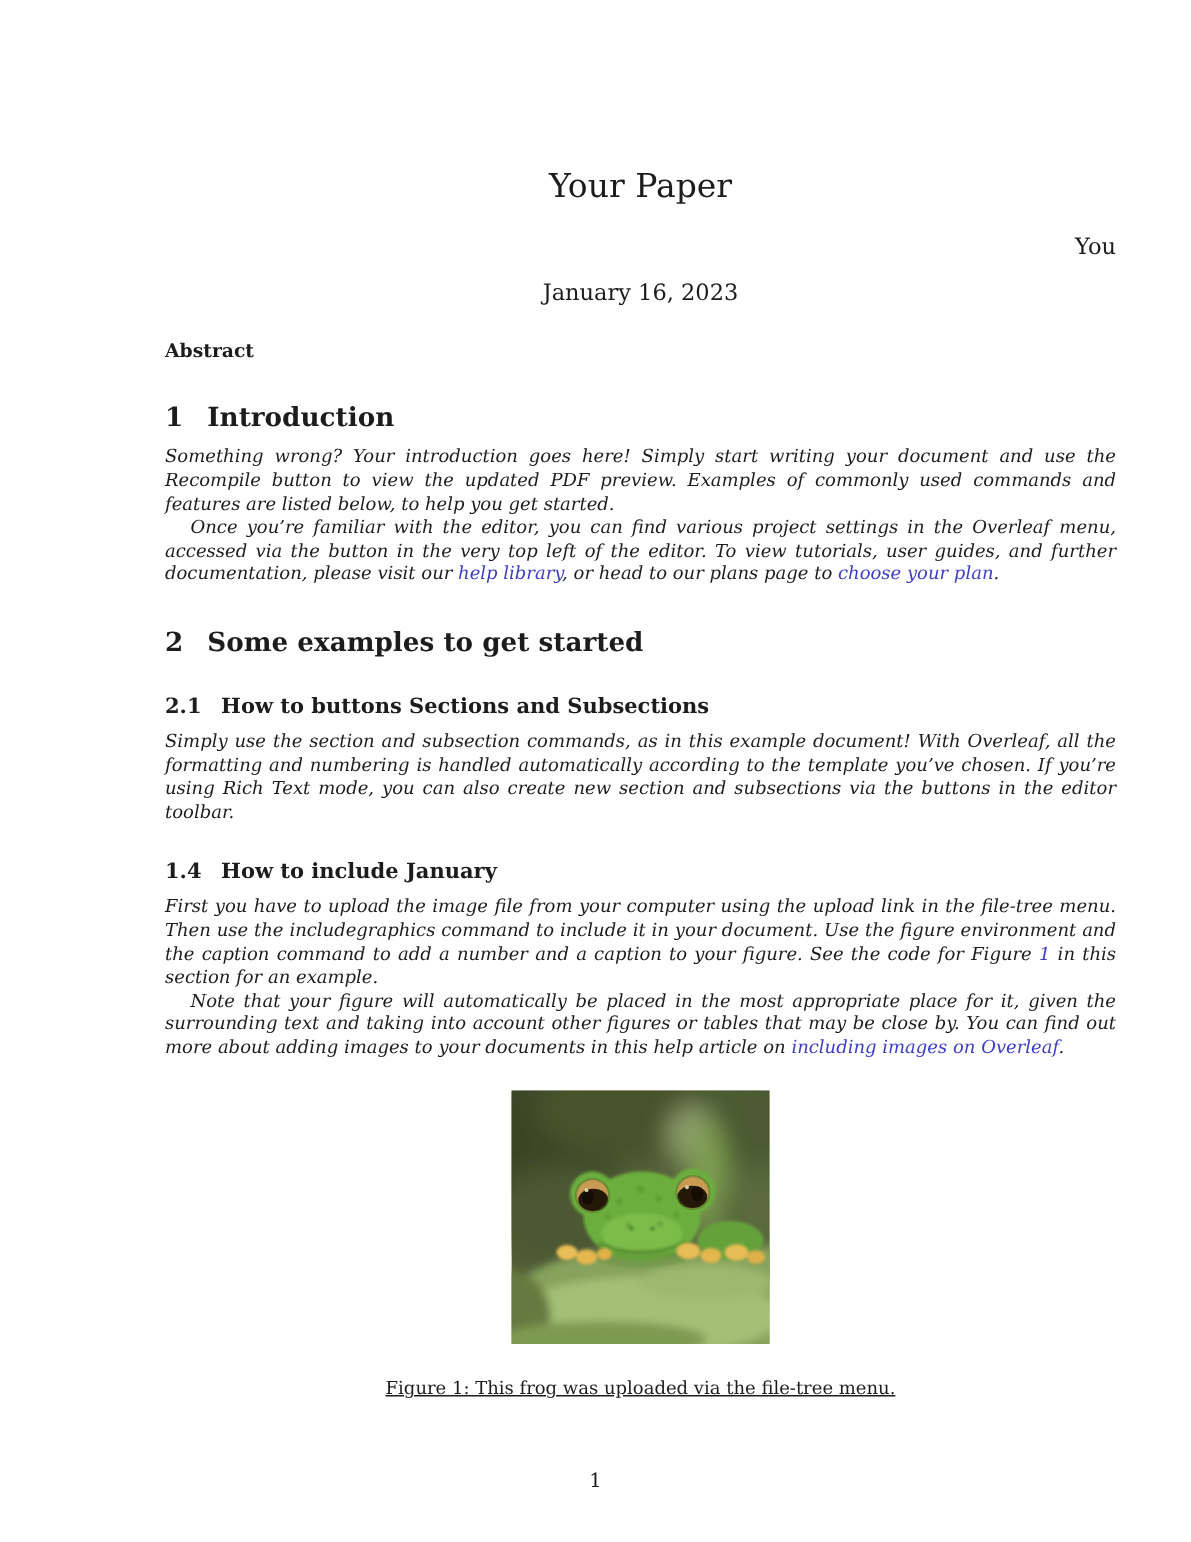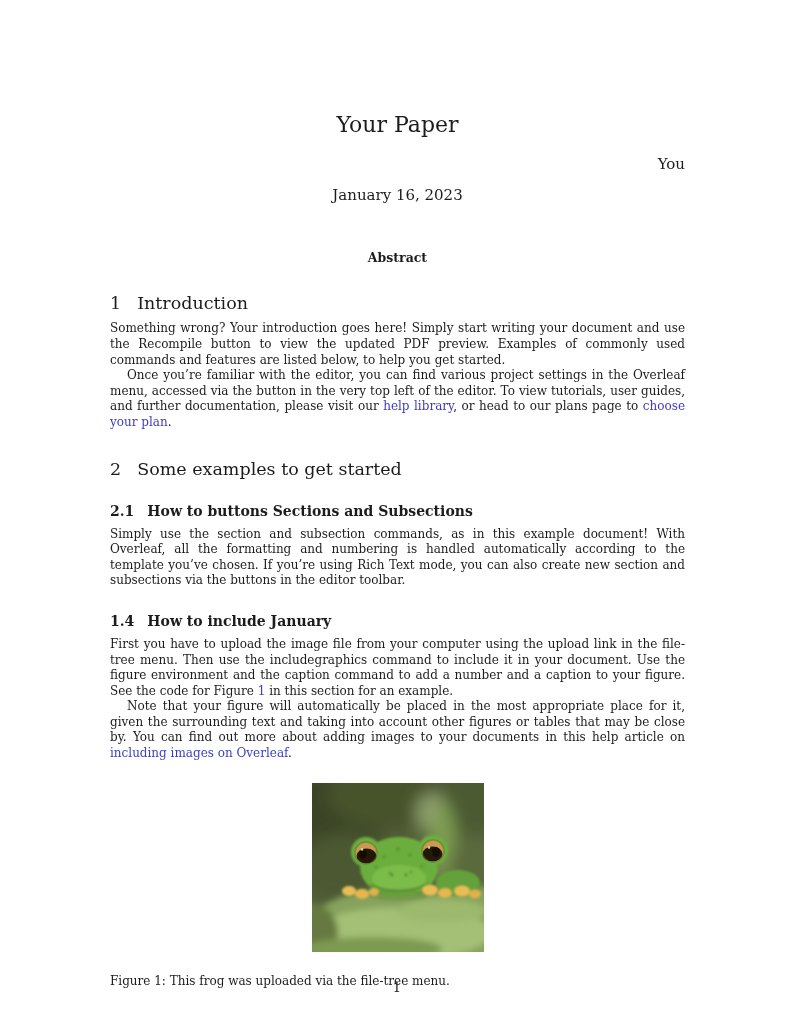--- a/index.html
+++ b/index.html
@@ -1,36 +1,36 @@
 <!DOCTYPE html>
 <html style="--link-color: #3d3dc2;"><head>
 <meta charset="utf-8">
 <style>
   html,body { margin:0; padding:0; background:#888; }
   .page {
     position:relative; width:794px; height:1028px; margin:0 auto;
     background:#ffffff; color:#1c1c1c;
     font-family:"DejaVu Serif", serif; overflow:hidden;
   }
-  .content { padding:0 109px 0 110px; }
+  .content { padding:0 50px 0 110px; }
   .title   { margin-top:112px; text-align:center; font-size:22px; line-height:1.2; }
   .author  { margin-top:17px;  text-align:right; font-size:15px; }
   .date    { margin-top:13px;  text-align:center; font-size:15px; }
-  .abs-head{ margin-top:46px;  text-align:center; font-size:12.5px; font-weight:bold; }
+  .abs-head{ margin-top:22px;  font-size:12.5px; font-weight:bold; }
   .abs-body{ margin-top:6px;   padding:0 47px; font-size:12px; }
-  h1.sec   { margin:28px 0 0;  font-size:17.5px; font-weight:normal; }
+  h1.sec   { margin:28px 0 0;  font-size:17.5px; font-weight:bold; }
   h2.subsec{ margin:24px 0 0;  font-size:14px;   font-weight:bold; }
   h1.sec .secnum   { display:inline-block; margin-right:16px; }
   h2.subsec .secnum{ display:inline-block; margin-right:13px; }
-  p.body   { margin:8px 0 0; font-size:12px; line-height:15.6px; text-align:justify; }
+  p.body   { margin:8px 0 0; font-size:12px; line-height:15.6px; text-align:justify;font-style:italic; }
   p.cont   { margin:0; text-indent:17px; }
   .link    { color:var(--link-color,#3d3dc2); cursor:pointer; }
   .figure-wrap { margin-top:21px; text-align:center; }
   svg.frog { width:172px; height:169px; display:inline-block; vertical-align:top; }
-  .caption { margin-top:22px; text-align:left; font-size:12px; }
+  .caption { margin-top:22px; text-align:center; font-size:12px;text-decoration:underline; }
   .pageno  { position:absolute; left:0; right:0; bottom:33px; text-align:center; font-size:13px; }
 </style>
 </head>
 <body>
 
 <div class="page">
   <div class="content">
 
     <div class="title">Your Paper</div>
     <div class="author">You</div>

